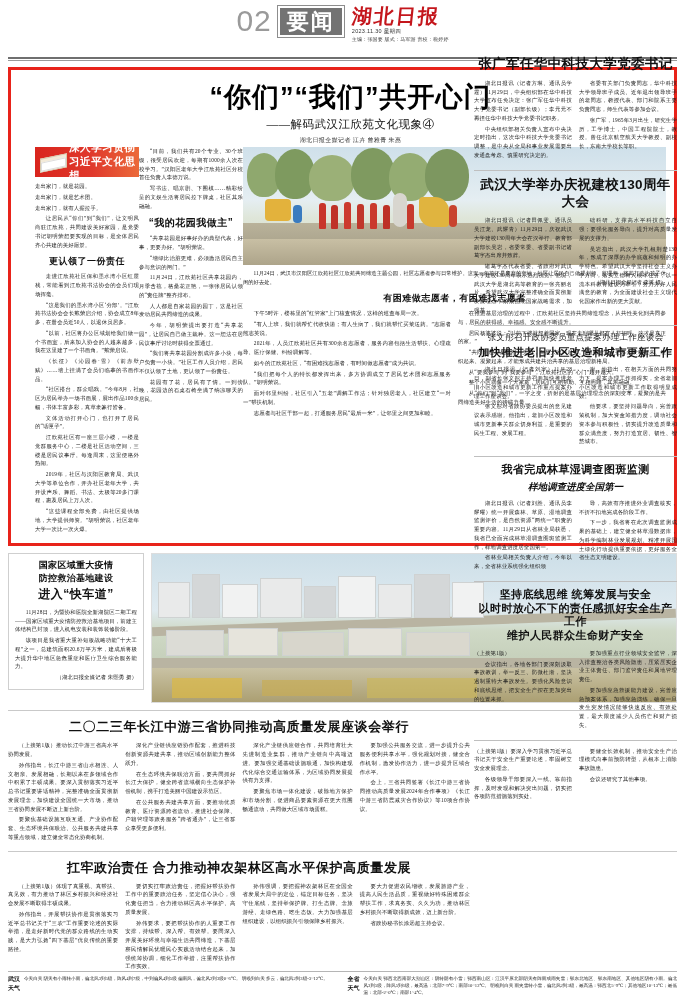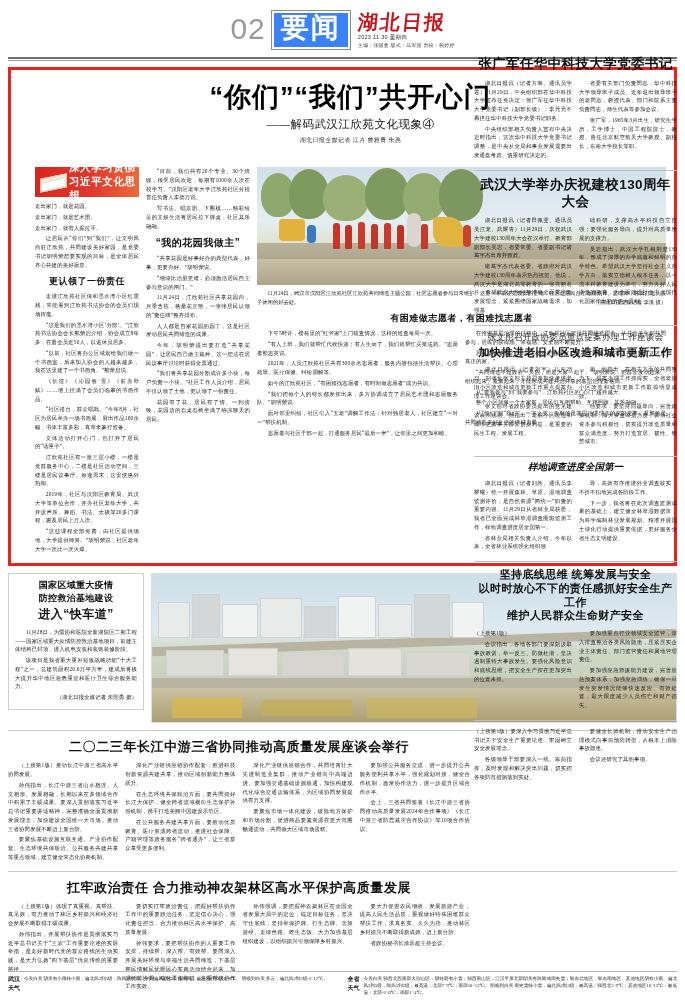--- a/index.html
+++ b/index.html
@@ -5,36 +5,36 @@
   html,body{margin:0;padding:0;}
   body{
     width:685px;height:1000px;overflow:hidden;
     background:#fff;
     font-family:"Liberation Serif","DejaVu Serif",serif;
     color:#111;
   }
   .page{position:relative;width:685px;height:1000px;box-sizing:border-box;padding:0 8px;}
 
   
-  .masthead{display:flex;align-items:center;justify-content:center;height:48px;padding-top:6px;}
+  .masthead{display:flex;align-items:flex-start;justify-content:center;height:48px;padding-top:6px;}
   .mh-folio{font-family:"Liberation Sans",sans-serif;font-size:30px;color:#9a9a9a;letter-spacing:1px;line-height:1;margin-right:6px;margin-bottom:2px;}
-  .mh-section{background:#3b82f6;color:#fff;font-family:Liberation Mono, monospace;font-weight:bold;font-size:28px;padding:2px 7px;line-height:1.05;letter-spacing:2px;border:2px solid #fff;outline:1px solid #8d8d8d;}
+  .mh-section{background:#737373;color:#fff;font-family:Liberation Serif, serif;font-weight:bold;font-size:22px;padding:2px 7px;line-height:1.05;letter-spacing:2px;border:2px solid #fff;outline:1px solid #8d8d8d;}
   .mh-right{margin-left:8px;margin-bottom:1px;}
   .mh-logo{color:#c4161c;font-family:"Liberation Serif",serif;font-weight:bold;font-size:20px;letter-spacing:2px;line-height:1;transform:skewX(-6deg);}
   .mh-date{font-size:5.5px;color:#333;letter-spacing:.3px;margin-top:2px;font-family:"Liberation Sans",sans-serif;}
   .mh-staff{font-size:5px;color:#444;letter-spacing:.2px;margin-top:1px;font-family:"Liberation Sans",sans-serif;}
   .mh-rule{height:2px;background:#6f6f6f;margin:3px 0 0 0;}
   .mh-rule2{height:1px;background:#9a9a9a;margin-top:1px;}
 
   
   .lead{position:relative;border:3px solid #e8231a;margin-top:6px;padding:6px 8px 8px 24px;box-sizing:border-box;}
   .lead-hed{text-align:center;font-family:"Liberation Sans",sans-serif;font-weight:bold;font-size:27px;letter-spacing:1px;line-height:1.12;margin:6px 0 0 0;color:#000;}
   .lead-sub{text-align:center;font-size:11.5px;letter-spacing:.5px;margin-top:5px;color:#111;}
   .lead-by{text-align:center;font-size:6px;letter-spacing:.4px;margin-top:4px;color:#333;}
-  .lead-body{display:flex;gap:7px;margin-top:22px;}
+  .lead-body{display:flex;margin-top:2px;}
   .lcol{width:104px;}
   .lcol.wide{width:auto;flex:1;}
 
   
   .banner{position:relative;height:30px;background:linear-gradient(90deg,#d9251d 0%,#e0392c 55%,#eb6a3a 100%);display:flex;align-items:center;padding-left:34px;box-sizing:border-box;margin-bottom:5px;}
   .banner-txt{color:#fff;font-family:"Liberation Sans",sans-serif;font-weight:bold;font-size:10.5px;letter-spacing:.6px;}
   .banner-book{position:absolute;left:5px;top:6px;width:25px;height:17px;}
   .bk1{position:absolute;left:0;top:3px;width:25px;height:12px;background:#f3ead8;transform:skewY(-12deg);border:1px solid #d8cbb0;}
   .bk2{position:absolute;left:1px;top:7px;width:23px;height:7px;background:#fff;transform:skewY(-12deg);border:1px solid #ddd;}
 
@@ -336,20 +336,21 @@
         <div>
           <p class="t">谢，他指出，在相关方面的共同努力下，提案办理工作抓得实，全省老旧小区改造和城市更新工作取得明显成效。</p>
           <p class="t">他要求，要坚持问题导向，完善政策机制，加大资金筹措力度，调动社会资本参与积极性，切实提升改造质量和群众满意度，努力打造宜居、韧性、智慧城市。</p>
         </div>
       </div>
     </div>
 
     <div class="r-sep"></div>
 
     <div>
+      <div class="r-hed sm">我省完成林草湿调查图斑监测</div>
       <div class="r-sub">样地调查进度全国第一</div>
       <div class="r-cols">
         <div>
           <p class="t">湖北日报讯（记者刘胜、通讯员李耀曜）统一开展森林、草原、湿地调查监测评价，是自然资源“两统一”职责的重要内容。11月29日从省林业局获悉，我省已全面完成林草湿调查图斑监测工作，样地调查进度居全国第一。</p>
           <p class="t">省林业局相关负责人介绍，今年以来，全省林业系统强化组织领</p>
         </div>
         <div>
           <p class="t">导，高效有序推进外业调查核实，不折不扣地完成各阶段工作。</p>
           <p class="t">下一步，我省将在此次调查监测成果的基础上，建立健全林草湿数据库，为科学编制林业发展规划、精准开展国土绿化行动提供重要依据，更好服务全省生态文明建设。</p>
         </div>

